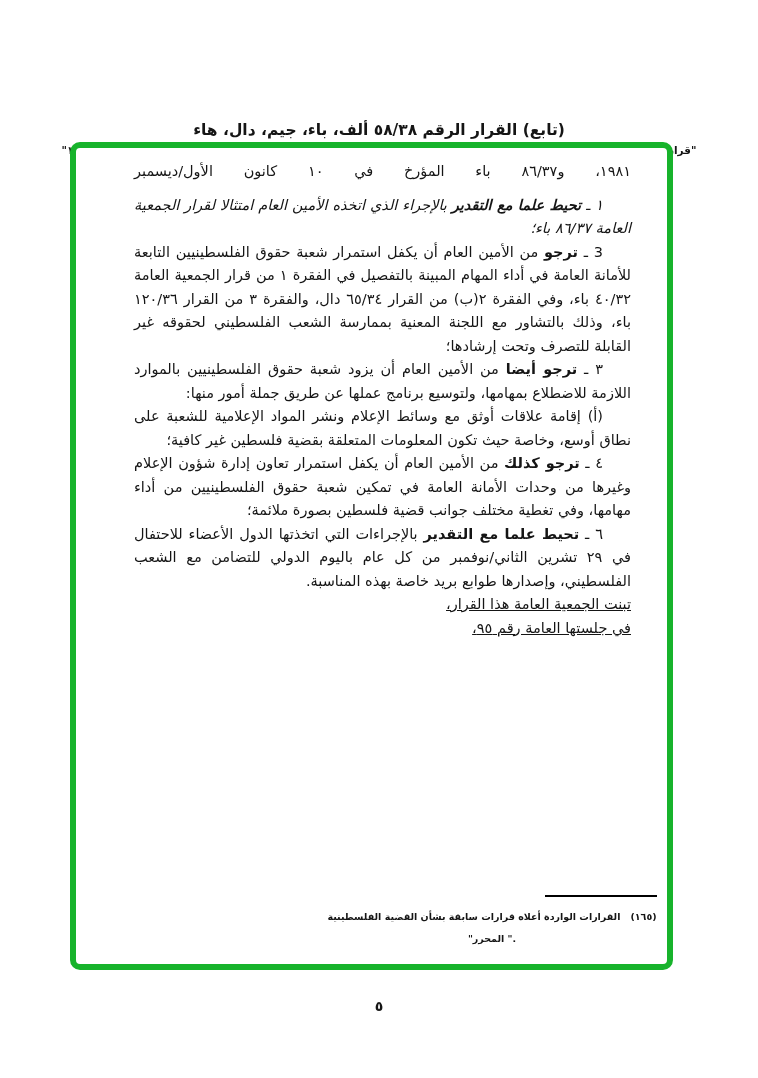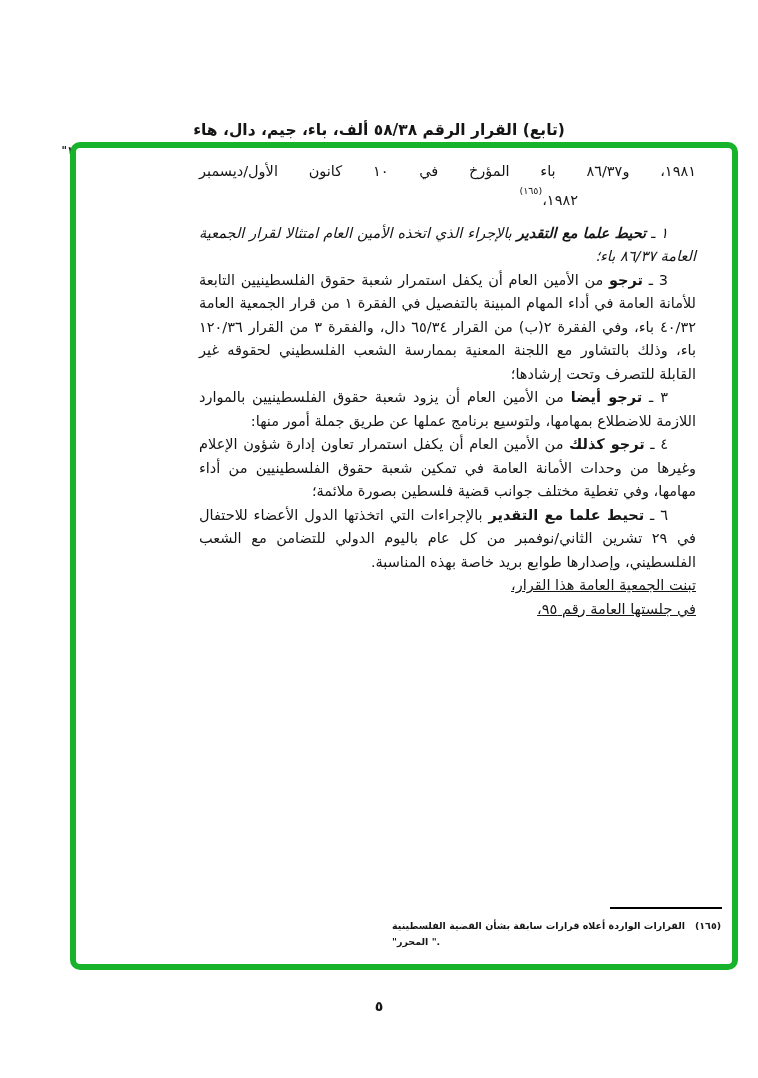--- a/index.html
+++ b/index.html
@@ -6,40 +6,40 @@
   body {
     width:758px; height:1078px; position:relative; overflow:hidden;
     font-family:"DejaVu Sans", sans-serif; color:#151515;
     -webkit-font-smoothing:antialiased;
   }
   .hdr { position:absolute; top:80px; left:0; right:0; text-align:center; direction:rtl;margin-top:41px; }
   .hdr-title { font-size:15.5px; font-weight:bold; letter-spacing:0.2px; }
   .hdr-source { font-size:10.5px; font-weight:bold; margin-top:5px; white-space:nowrap; }
 
   .frame {
-    position:absolute; left:70px; top:142px; width:668px; height:828px;
+    position:absolute; left:70px; top:142px; width:603px; height:828px;
     box-sizing:border-box; border:6px solid #17b32b; border-radius:10px;
     background:#ffffff;
   }
   .doc-body {
     position:absolute; top:12px; right:36px; width:497px;
     direction:rtl; text-align:justify;
     font-size:14.5px; line-height:23.5px;
   }
   .doc-body p { margin:0; }
   .cont-l1 { text-align:justify; text-align-last:justify; }
   .cont-l2 { text-align:right; padding-right:118px; }
   .cont-l2 sup, .fnref { font-size:9.5px; position:relative; top:-5px; letter-spacing:0; }
   .para { text-indent:28px; margin-top:4px; }
   .para.first { margin-top:10px;font-style:italic; }
   .adoption { text-align:right; margin-top:2px;text-decoration:underline; }
 
   .footnote {
     position:absolute; bottom:14px; right:10px; width:330px;
-    direction:rtl; text-align:left; font-size:9.5px; font-weight:bold; line-height:16px;
+    direction:rtl; text-align:center; font-size:9.5px; font-weight:bold; line-height:22px;
   }
   .fn-sep { width:112px; height:2px; background:#000; margin:0 0 9px auto;
             margin-right:0; margin-left:auto; }
   .fn-sep { margin-right:0; }
   .fn-marker { margin-left:10px; }
 
   .page-num {
     position:absolute; top:998px; left:0; right:0; text-align:center;
     font-size:14px; font-weight:bold;
   }
@@ -52,28 +52,28 @@
 
   <div class="hdr">
     <div class="hdr-title">(تابع) القرار الرقم ٥٨/٣٨ ألف، باء، جيم، دال، هاء</div>
     <div class="hdr-source">"قرارات الأمم المتحدة بشأن فلسطين ١٩٨٢ ــ ١٩٨٦، مؤسسة الدراسات الفلسطينية، بيروت، ط ١، ١٩٩٤، مج ٣، ص١٠٥- ١١١"</div>
   </div>
 
   <div class="frame" style="border-color: rgb(23, 179, 43);">
     <div class="doc-body">
 
       <p class="cont-l1">١٩٨١، و٨٦/٣٧ باء المؤرخ في ١٠ كانون الأول/ديسمبر</p>
-      <p class="cont-l2"><span>١٩٨٢،</span><sup class="fnref">(١٦٥)</sup></p>
 
       <p class="para first"><span>١ ـ </span><b>تحيط علما مع التقدير</b><span> بالإجراء الذي اتخذه الأمين العام امتثالا لقرار الجمعية العامة ٨٦/٣٧ باء؛</span></p>
 
       <p class="para"><span>3 ـ </span><b>ترجو</b><span> من الأمين العام أن يكفل استمرار شعبة حقوق الفلسطينيين التابعة للأمانة العامة في أداء المهام المبينة بالتفصيل في الفقرة ١ من قرار الجمعية العامة ٤٠/٣٢ باء، وفي الفقرة ٢(ب) من القرار ٦٥/٣٤ دال، والفقرة ٣ من القرار ١٢٠/٣٦ باء، وذلك بالتشاور مع اللجنة المعنية بممارسة الشعب الفلسطيني لحقوقه غير القابلة للتصرف وتحت إرشادها؛</span></p>
 
       <p class="para"><span>٣ ـ </span><b>ترجو أيضا</b><span> من الأمين العام أن يزود شعبة حقوق الفلسطينيين بالموارد اللازمة للاضطلاع بمهامها، ولتوسيع برنامج عملها عن طريق جملة أمور منها:</span></p>
 
+      <p class="para"><span>(أ) إقامة علاقات أوثق مع وسائط الإعلام ونشر المواد الإعلامية للشعبة على نطاق أوسع، وخاصة حيث تكون المعلومات المتعلقة بقضية فلسطين غير كافية؛</span></p>
 
 
       <p class="para"><span>٤ ـ </span><b>ترجو كذلك</b><span> من الأمين العام أن يكفل استمرار تعاون إدارة شؤون الإعلام وغيرها من وحدات الأمانة العامة في تمكين شعبة حقوق الفلسطينيين من أداء مهامها، وفي تغطية مختلف جوانب قضية فلسطين بصورة ملائمة؛</span></p>
 
 
       <p class="para"><span>٦ ـ </span><b>تحيط علما مع التقدير</b><span> بالإجراءات التي اتخذتها الدول الأعضاء للاحتفال في ٢٩ تشرين الثاني/نوفمبر من كل عام باليوم الدولي للتضامن مع الشعب الفلسطيني، وإصدارها طوابع بريد خاصة بهذه المناسبة.</span></p>
 
       <p class="adoption">تبنت الجمعية العامة هذا القرار،</p>
       <p class="adoption">في جلستها العامة رقم ٩٥،</p>
 

